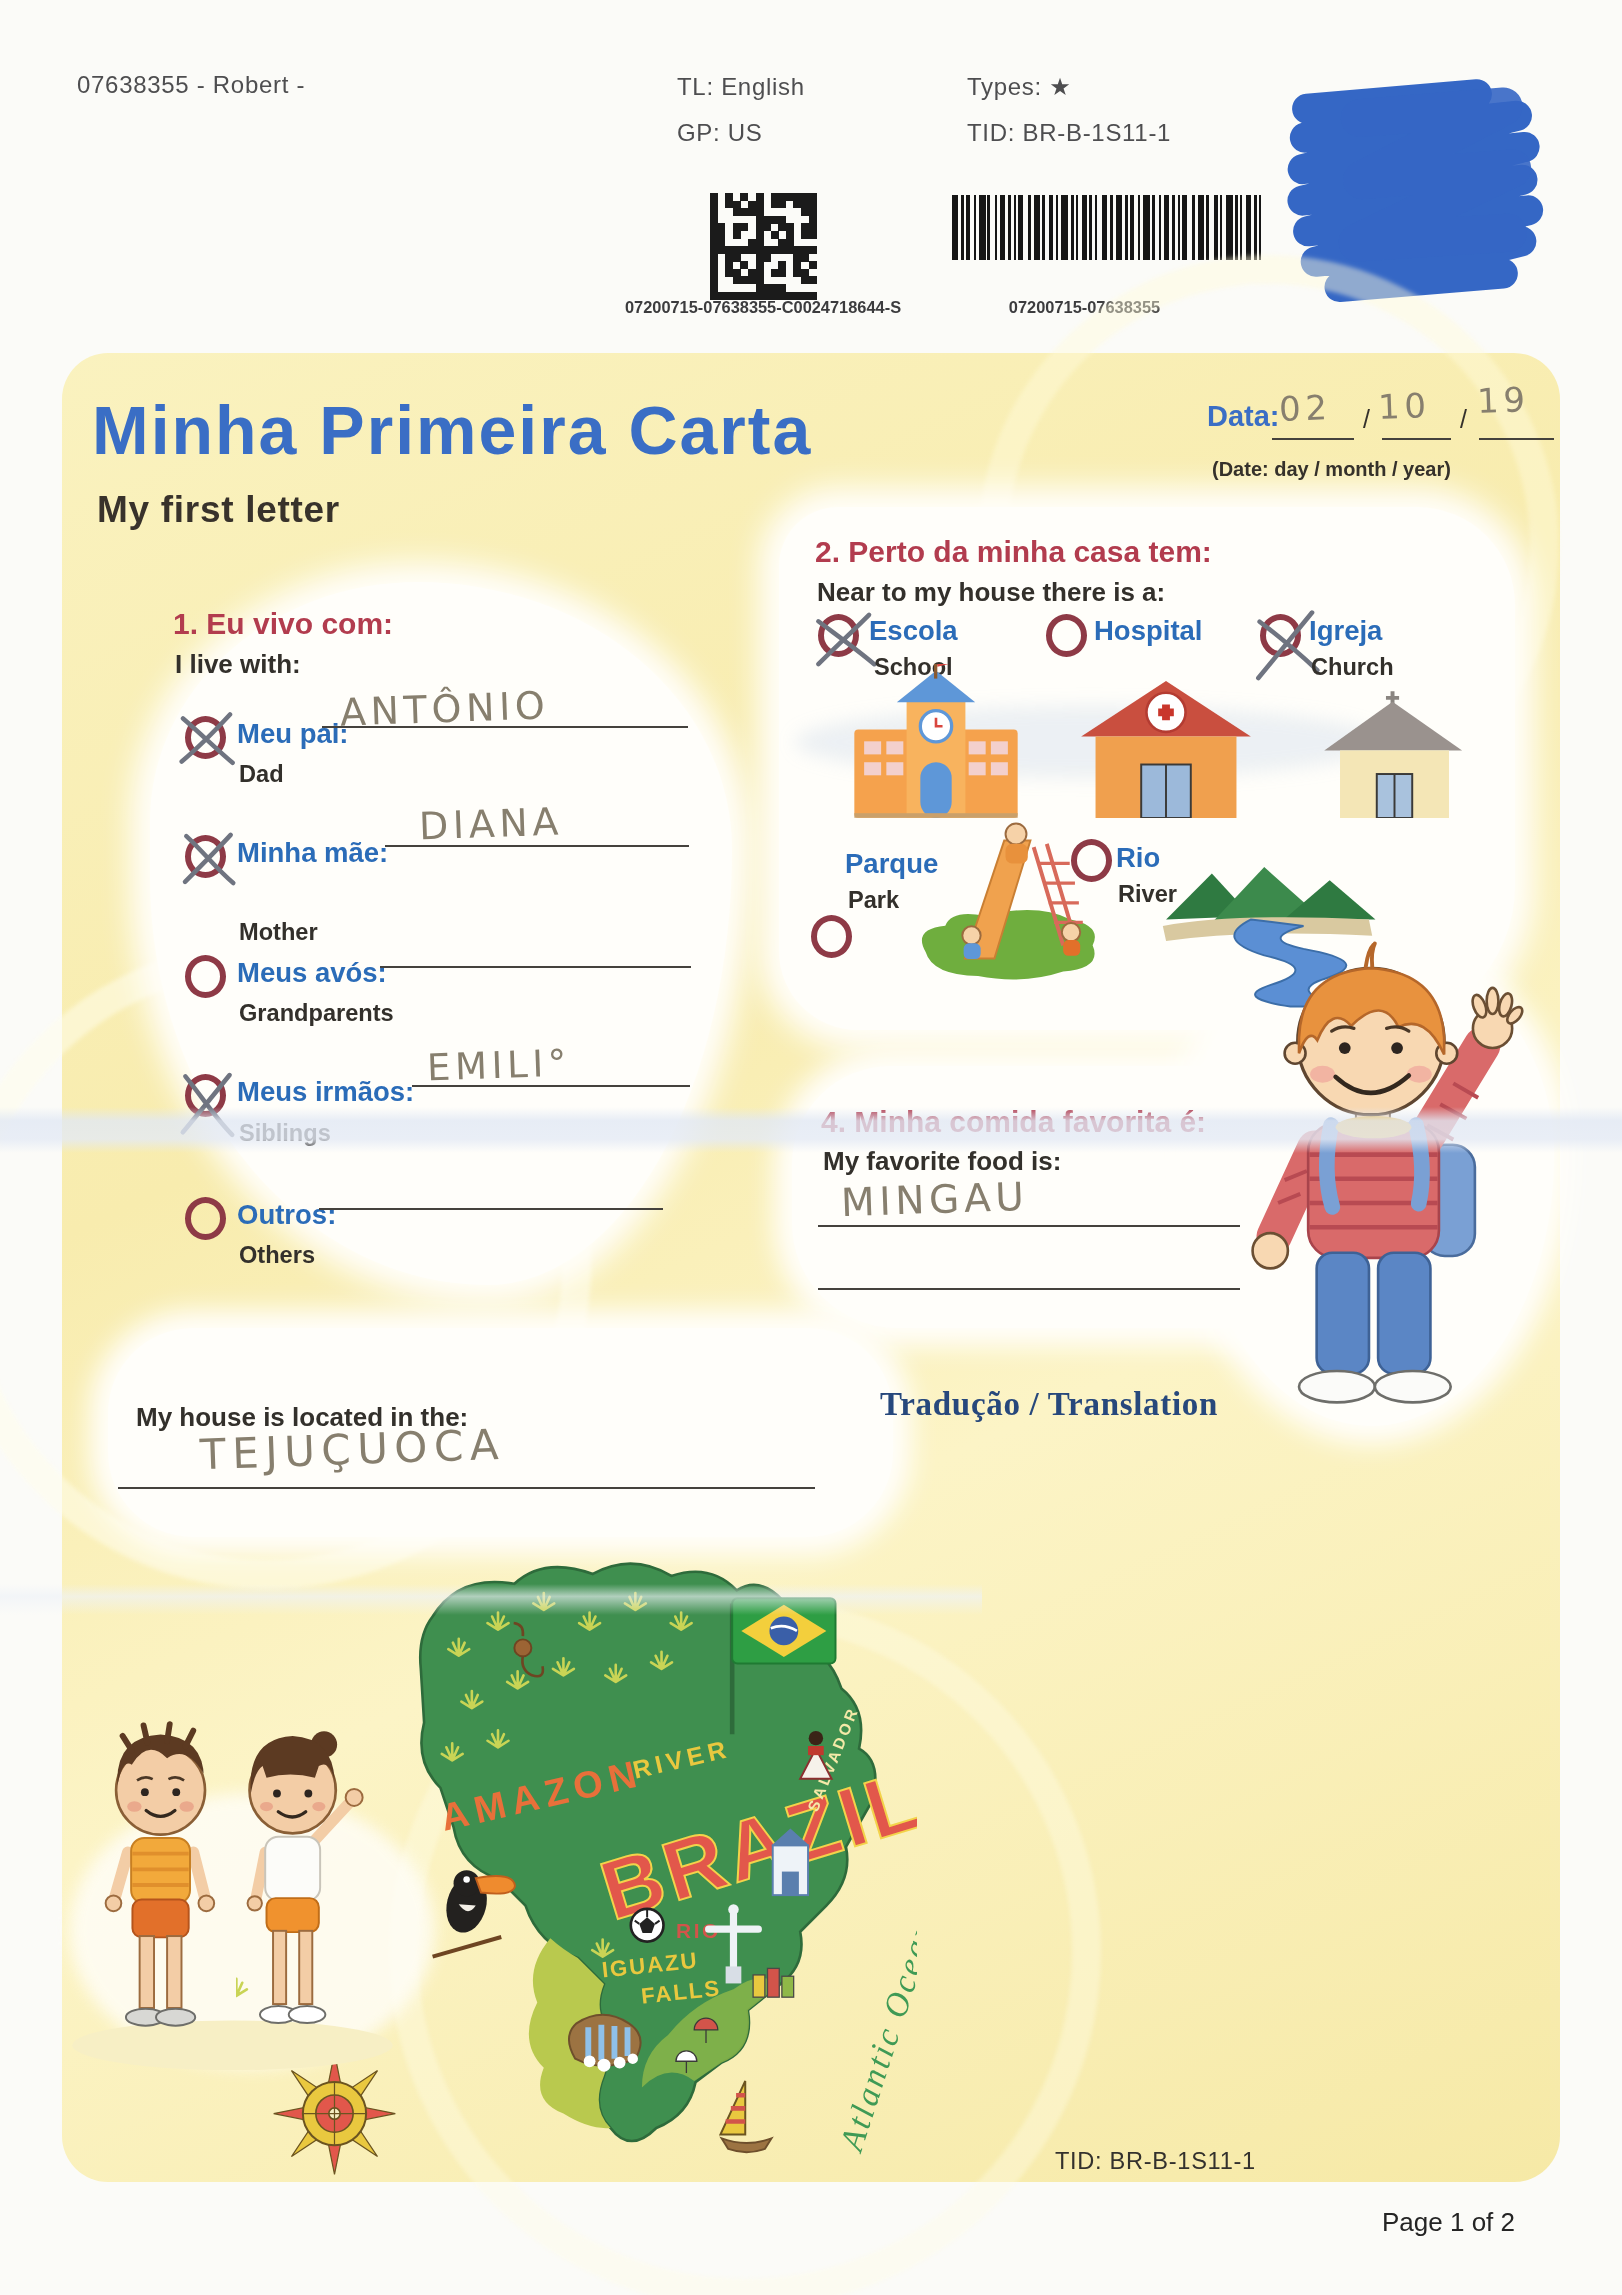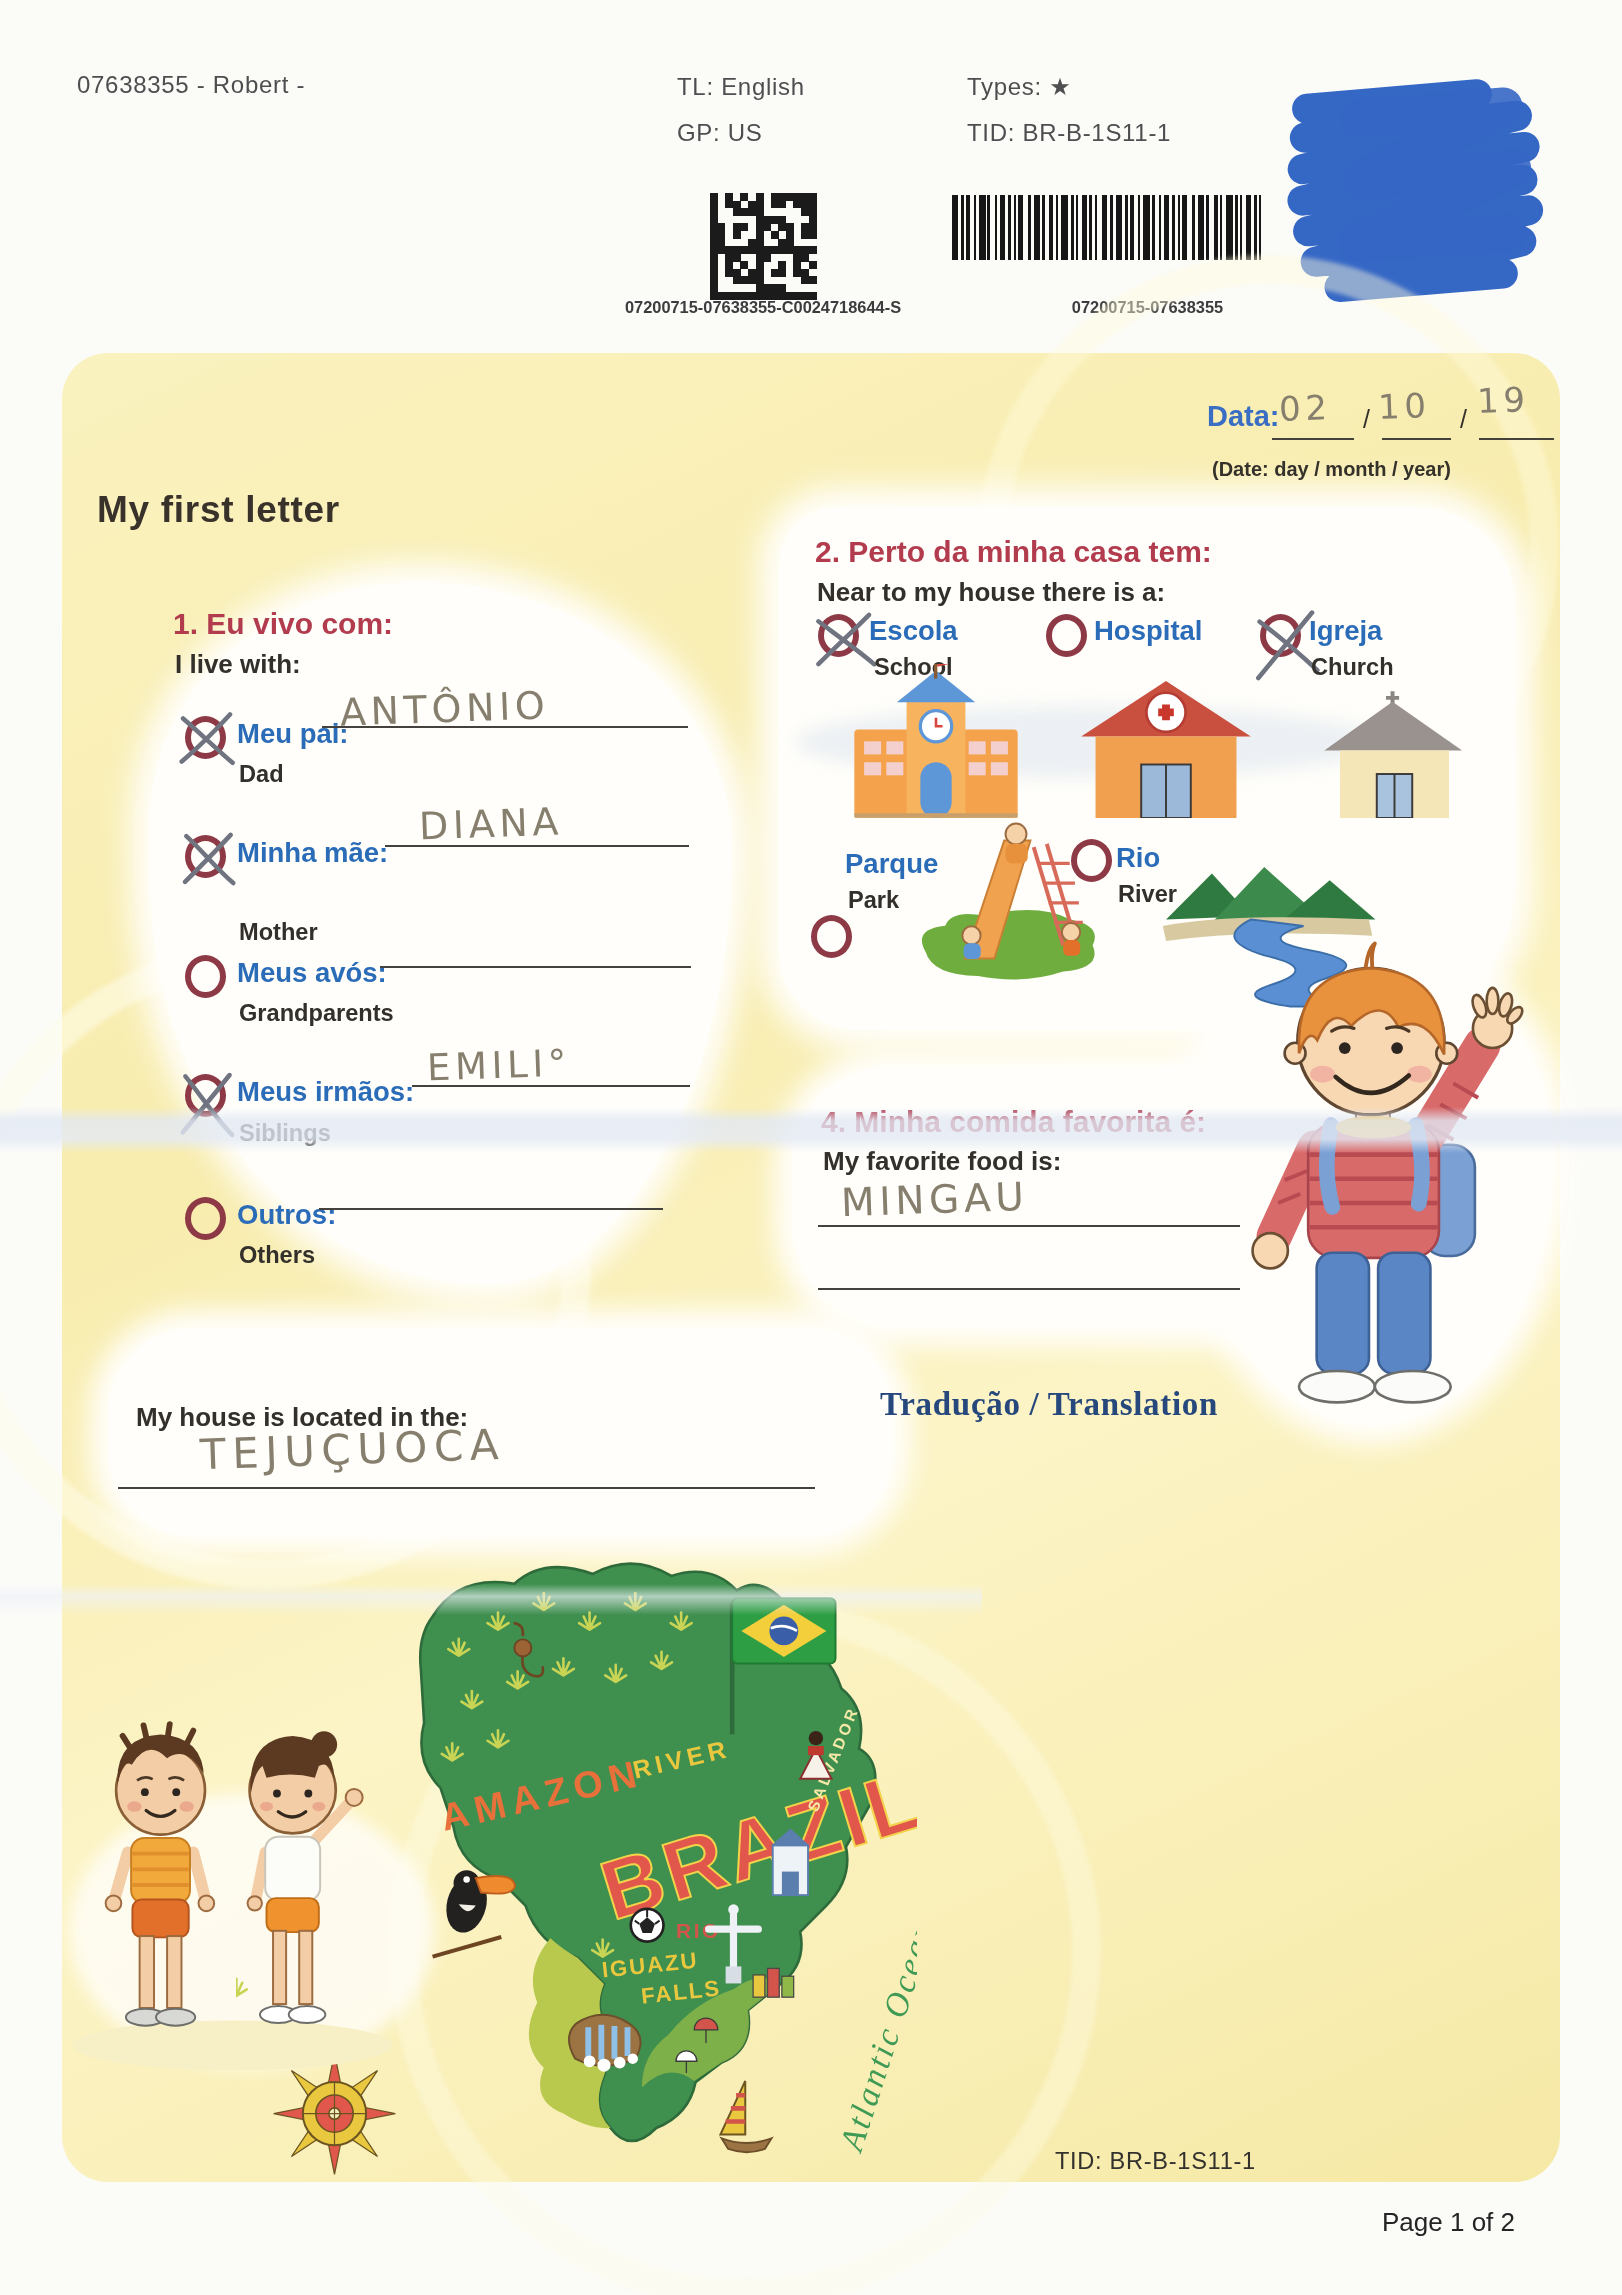--- a/index.html
+++ b/index.html
@@ -218,21 +218,21 @@
       <i style="left:254px;width:2.6px"></i>
       <i style="left:262px;width:3.9px"></i>
       <i style="left:268px;width:2px"></i>
       <i style="left:274px;width:6.5px"></i>
       <i style="left:283px;width:2.6px"></i>
       <i style="left:288px;width:2px"></i>
       <i style="left:294px;width:4.6px"></i>
       <i style="left:302px;width:3.3px"></i>
       <i style="left:307px;width:2px"></i>
     </div>
-  <div class="code-label" style="left:1059px;top:298px;width:177px;">07200715-07638355</div>
+  <div class="code-label" style="left:996px;top:298px;width:177px;">07200715-07638355</div>
 
   <svg class="scribble" viewBox="0 0 405 345">
     <g fill="none" stroke="#2d61c3" stroke-width="46" stroke-linecap="round" stroke-linejoin="round" opacity="0.96">
       <path d="M40,38 L300,25 L35,82 L360,60 L30,130 L370,108 L28,178 L365,158 L35,225 L372,205 L45,272 L360,252 L80,312 L330,300"></path>
       <path d="M120,55 L340,45 L120,150 L350,140 L110,245 L340,238" stroke-width="58" opacity="0.9"></path>
     </g>
   </svg>
 
   <div class="form-area">
     <div class="swirl" style="left:-118px;top:589px;width:589px;height:589px;transform:rotate(25deg);"></div>
@@ -241,20 +241,21 @@
 
     <div class="blob" style="left:88px;top:229px;width:582px;height:703px;border-radius:46% 54% 42% 58% / 34% 38% 62% 58%;box-shadow:0 0 29.4px 19.6px #fffefa;"></div>
     <div class="blob" style="left:717px;top:154px;width:736px;height:523px;border-radius:59px 98px 144px 79px;box-shadow:0 0 29.4px 19.6px #fffefa;"></div>
     <div class="blob" style="left:730px;top:713px;width:589px;height:262px;border-radius:98px 85px 79px 105px;box-shadow:0 0 26px 18.3px #fffefa;"></div>
     <div class="blob" style="left:46px;top:975px;width:785px;height:209px;border-radius:85px;box-shadow:0 0 26px 18.3px #fffefa;"></div>
     <div class="blob" style="left:1126px;top:589px;width:366px;height:484px;border-radius:48% 52% 50% 50% / 42% 44% 56% 58%;box-shadow:0 0 26px 18.3px #fffefa;"></div>
     <div class="blob" style="left:6.5px;top:1440px;width:366px;height:275px;border-radius:50%;opacity:.8;filter:blur(7.9px);"></div>
     <div class="smudge" style="left:733px;top:353px;width:589px;height:72px;"></div>
   </div>
 
+  <div class="pt-title" style="left:92px;top:391px;">Minha Primeira Carta</div>
   <div class="en-title" style="left:97px;top:489px;">My first letter</div>
 
   <div class="abs" style="left:1207px;top:400px;">
     <span style="font-size:29px;font-weight:bold;color:#3a6ec5;">Data:</span>
     <span class="hand" style="left:72px;top:-11.8px;font-size:34px;">02</span>
     <span class="hand" style="left:171px;top:-14.4px;font-size:34px;">10</span>
     <span class="hand" style="left:270px;top:-19.6px;font-size:34px;">19</span>
     <span class="wline" style="left:65px;top:38px;width:82px;"></span>
     <span style="position:absolute;left:156px;top:5.2px;font-size:25px;color:#35312b;">/</span>
     <span class="wline" style="left:175px;top:38px;width:69px;"></span>

